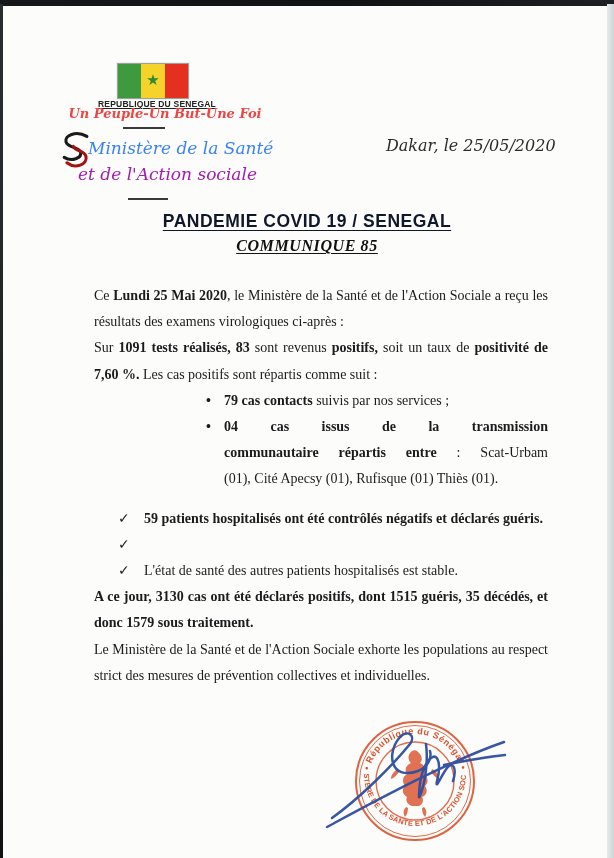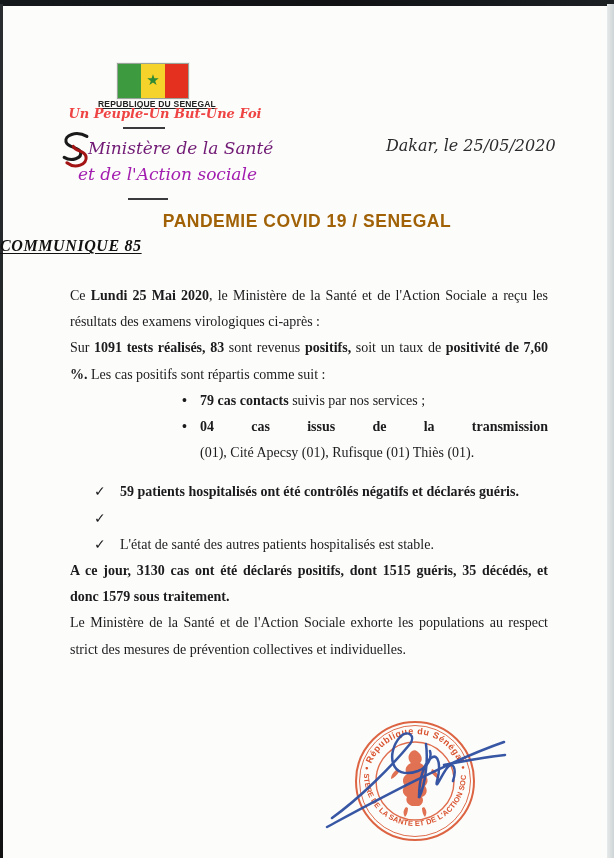--- a/index.html
+++ b/index.html
@@ -25,38 +25,38 @@
   .republic{position:absolute;left:57px;top:99px;width:200px;text-align:center;
     font-family:"Liberation Sans",sans-serif;font-weight:bold;font-size:8.5px;
     letter-spacing:.2px;color:#222;text-decoration:underline;}
   .motto{position:absolute;left:60px;top:106px;width:210px;text-align:center;
     font-style:italic;font-weight:bold;font-size:13px;color:#ef4444;
     font-family:"DejaVu Serif",serif;}
   .rule{position:absolute;height:2px;background:#3a3a3c;}
   .rule.top{left:123px;top:127px;width:42px;}
   .rule.bot{left:128px;top:198px;width:40px;}
   .ministry1{position:absolute;left:88px;top:138px;font-style:italic;font-size:17px;
-    color:#701a75;font-family:"DejaVu Serif",serif;}
+    color:#3b82f6;font-family:"DejaVu Serif",serif;}
   .ministry2{position:absolute;left:78px;top:164px;font-style:italic;font-size:17px;
     color:#a21caf;font-family:"DejaVu Serif",serif;}
   .mlogo{position:absolute;left:56px;top:130px;}
   .dateline{position:absolute;left:386px;top:136px;font-style:italic;font-size:16px;
     color:#2b2b2d;font-family:"DejaVu Serif",serif;}
   
   .title{position:absolute;left:0;top:211px;width:614px;margin:0;text-align:center;
     font-family:"Liberation Sans",sans-serif;font-weight:800;font-size:17.5px;
-    letter-spacing:.5px;text-underline-offset:3px;color:#a16207;}
-  .subtitle{position:absolute;left:0;top:237px;width:614px;margin:0;text-align:left;
+    letter-spacing:.5px;text-decoration:underline;text-underline-offset:3px;color:#0f172a;}
+  .subtitle{position:absolute;left:0;top:237px;width:614px;margin:0;text-align:center;
     font-family:"Liberation Serif",serif;font-weight:bold;font-style:italic;
     font-size:16px;letter-spacing:.6px;text-decoration:underline;
     text-underline-offset:2px;color:#111;}
   
   .body-text{position:absolute;left:70px;top:283px;width:478px;
     font-size:14px;line-height:26.2px;color:#1b1b1d;}
-  .blk{display:flex;align-items:flex-start;}
+  .blk{display:flex;align-items:flex-start;margin-left:24px;}
   .blk .txt{flex:1;text-align:justify;}
   .blk.bullet{padding-left:112px;}
   .blk.bullet .marker{width:18px;flex:none;font-weight:bold;}
   .blk.check{padding-left:24px;}
   .blk.check .marker{width:26px;flex:none;}
   .blk.gap{margin-top:13px;}
   .line.just{text-align:justify;text-align-last:justify;}
   b{font-weight:700;}
   
   .stamp{position:absolute;left:348px;top:715px;}
@@ -102,20 +102,21 @@
         <div class="txt"><span>Sur </span><b>1091 tests réalisés, 83</b><span> sont revenus </span><b>positifs,</b><span> soit un taux de </span><b>positivité de 7,60 %.</b><span>  Les cas positifs sont répartis comme suit :</span></div>
       </div>
       <div class="blk bullet">
         <span class="marker">•</span>
         <div class="txt"><b>79 cas contacts</b><span> suivis par nos services ;</span></div>
       </div>
       <div class="blk bullet">
         <span class="marker">•</span>
         <div class="txt">
           <div class="line just"><b>04 cas issus de la transmission</b></div>
+          <div class="line just"><b>communautaire répartis entre</b><span> :  Scat-Urbam</span></div>
           <div class="line"><span>(01), Cité Apecsy (01), Rufisque (01) Thiès (01).</span></div>
         </div>
       </div>
       <div class="blk check gap">
         <span class="marker">✓</span>
         <div class="txt"><b>59 patients hospitalisés ont été contrôlés négatifs et déclarés guéris.</b></div>
       </div>
       <div class="blk check">
         <span class="marker">✓</span>
       </div>

